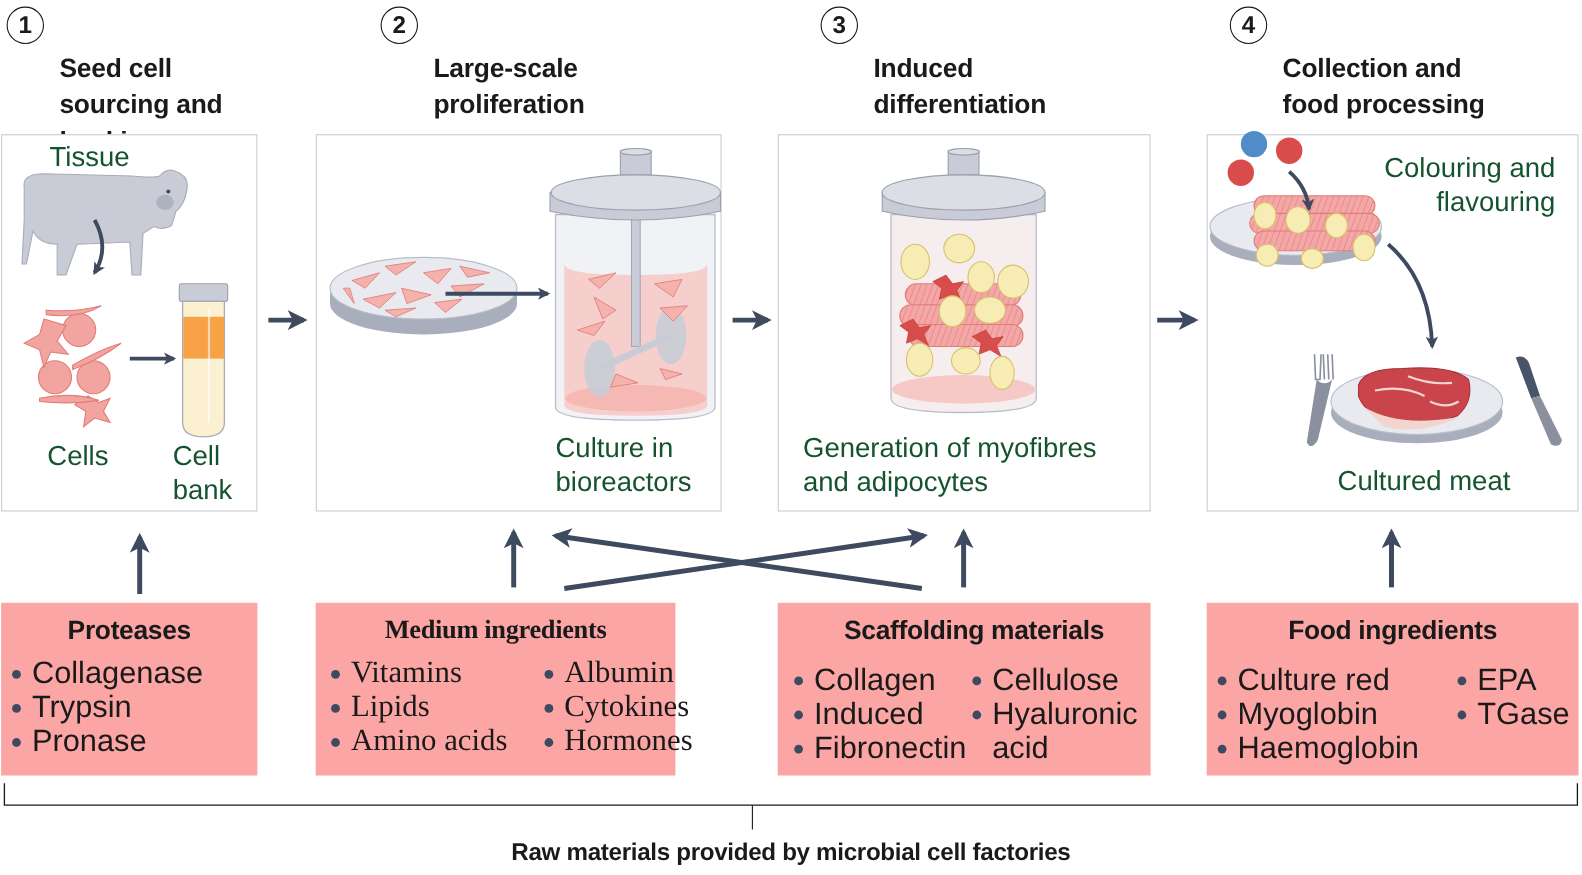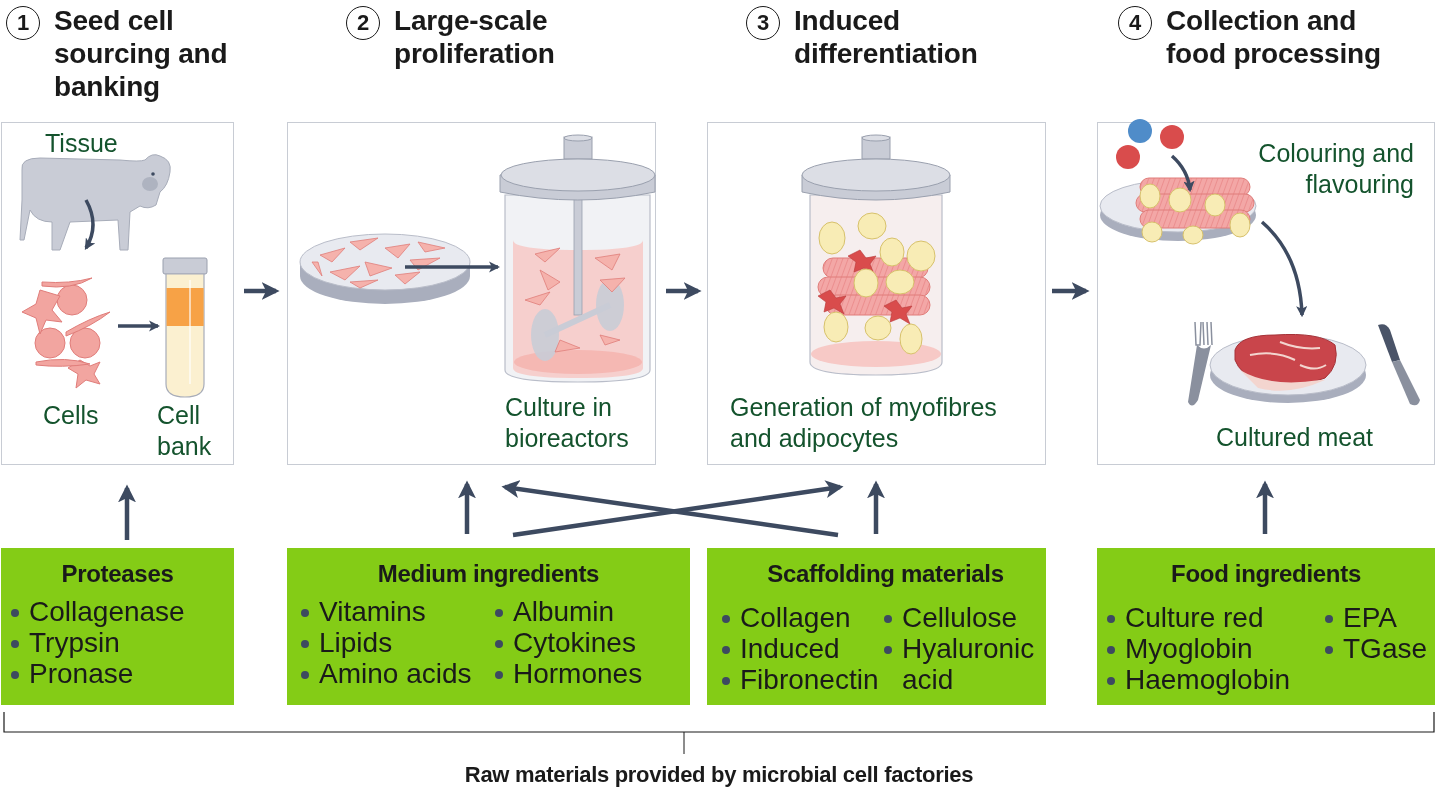--- a/index.html
+++ b/index.html
@@ -4,28 +4,28 @@
   <style>
     html, body { margin: 0; padding: 0; background: #ffffff; }
     body { width: 1438px; height: 795px; position: relative; overflow: hidden;
            font-family: "Liberation Sans", "DejaVu Sans", sans-serif; color: #1a1a1a; }
 
     
     .step-header { position: absolute; top: 4px; display: flex; align-items: flex-start; }
     .step-num { width: 34px; height: 34px; border: 1.5px solid #1a1a1a; border-radius: 50%;
                 display: flex; align-items: center; justify-content: center;
                 font-weight: bold; font-size: 22px; margin-top: 2px; box-sizing: border-box; }
-    .step-title { font-weight: bold; font-size: 28px; line-height: 33px; margin-left: 14px; letter-spacing: -0.2px; }
+    .step-title { font-weight: bold; font-size: 24px; line-height: 33px; margin-left: 14px; letter-spacing: -0.2px; margin-top: 42px; }
 
     
     .panel { position: absolute; top: 122px; height: 343px; border: 1.5px solid #c8ccd4; box-sizing: border-box; background: #fff; }
     .panel-label { position: absolute; font-size: 25px; line-height: 31px; color: #14532d; }
 
     
-    .ing-box { position: absolute; top: 548px; height: 157px; background: #84cc16; box-sizing: border-box; }
+    .ing-box { position: absolute; top: 548px; height: 157px; background: #fca5a5; box-sizing: border-box; }
     .ing-title { position: absolute; top: 12px; left: 0; right: 0; text-align: center; font-weight: bold; font-size: 24px; letter-spacing: -0.3px; }
     .ing-list { position: absolute; top: 48px; list-style: none; margin: 0; padding: 0; }
     .ing-list li { font-size: 28px; line-height: 31px; white-space: nowrap; position: relative; padding-left: 20px; }
     .ing-list li.bullet::before { content: ""; position: absolute; left: 2px; top: 13px; width: 8px; height: 8px; border-radius: 50%; background: #3d4a60; }
     .ing-list li.cont { padding-left: 20px; }
 
     .footer-label { position: absolute; top: 762px; left: 0; width: 1438px; text-align: center; font-weight: bold; font-size: 22px; letter-spacing: -0.3px; }
 
     svg { position: absolute; left: 0; top: 0; overflow: visible; }
   </style>
@@ -250,21 +250,21 @@
 
 <div class="ing-box" style="left:1px; width:233px;">
   <div class="ing-title">Proteases</div>
   <ul class="ing-list" style="left:8px;">
     <li class="bullet">Collagenase</li>
     <li class="bullet">Trypsin</li>
     <li class="bullet">Pronase</li>
   </ul>
 </div>
 
-<div class="ing-box" style="left:287px; width:403px;">
+<div class="ing-box" style="left:287px; width:327px;font-family:Liberation Serif, serif;">
   <div class="ing-title">Medium ingredients</div>
   <ul class="ing-list" style="left:12px;">
     <li class="bullet">Vitamins</li>
     <li class="bullet">Lipids</li>
     <li class="bullet">Amino acids</li>
   </ul>
   <ul class="ing-list" style="left:206px;">
     <li class="bullet">Albumin</li>
     <li class="bullet">Cytokines</li>
     <li class="bullet">Hormones</li>

